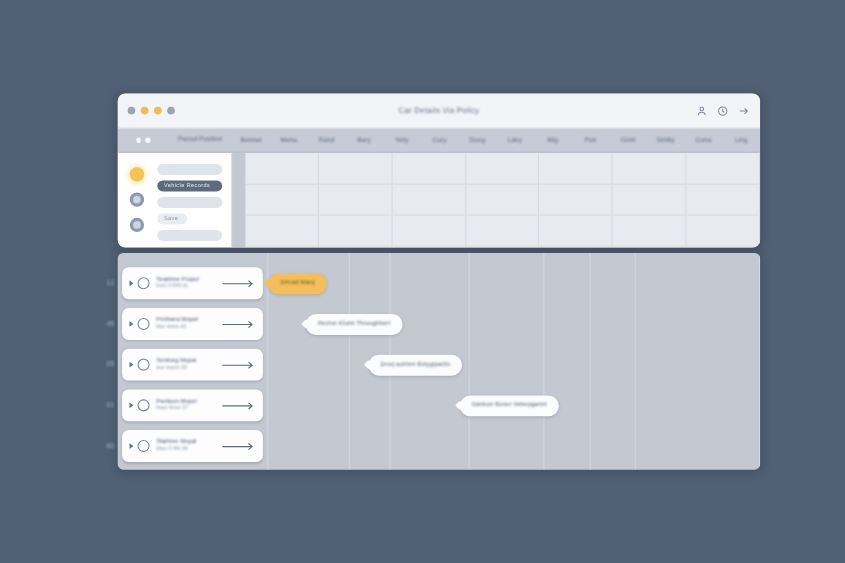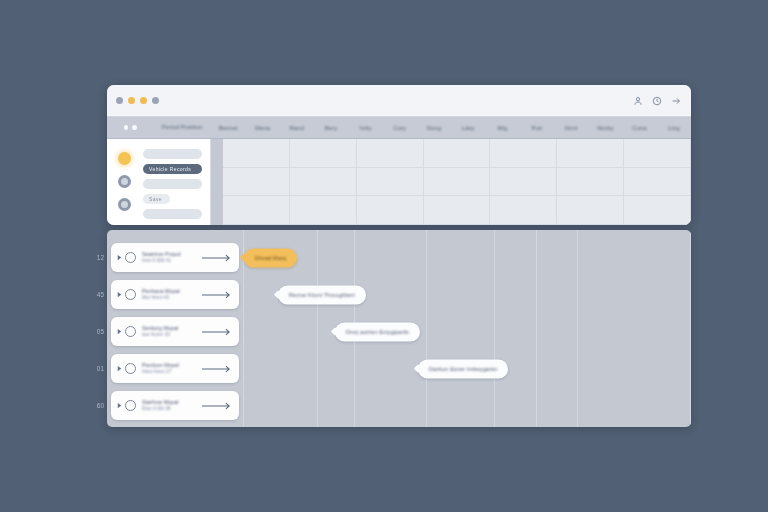--- a/index.html
+++ b/index.html
@@ -178,20 +178,21 @@
 
   <div class="window">
 
     <div class="titlebar">
       <div class="lights">
         <span class="light l-grey"></span>
         <span class="light l-amber"></span>
         <span class="light l-amber"></span>
         <span class="light l-grey"></span>
       </div>
+      <div class="win-title">Car Details Via Policy</div>
       <div class="title-actions">
         <span class="ticon">
           <svg viewBox="0 0 16 16" fill="none" stroke="currentColor" stroke-width="1.5">
             <circle cx="8" cy="5" r="2.6"></circle>
               <path d="M3 14c0-2.8 2.2-4.4 5-4.4s5 1.6 5 4.4"></path>
           </svg>
         </span>
         <span class="ticon">
           <svg viewBox="0 0 16 16" fill="none" stroke="currentColor" stroke-width="1.5">
             <circle cx="8" cy="8" r="6"></circle>

